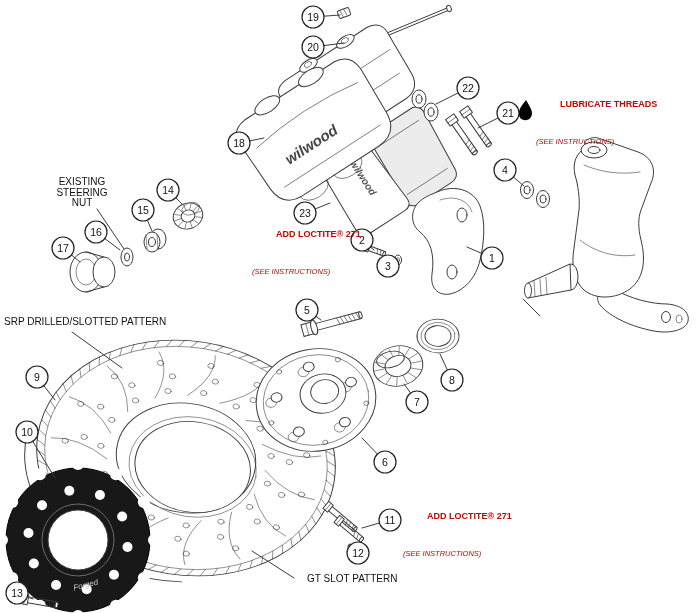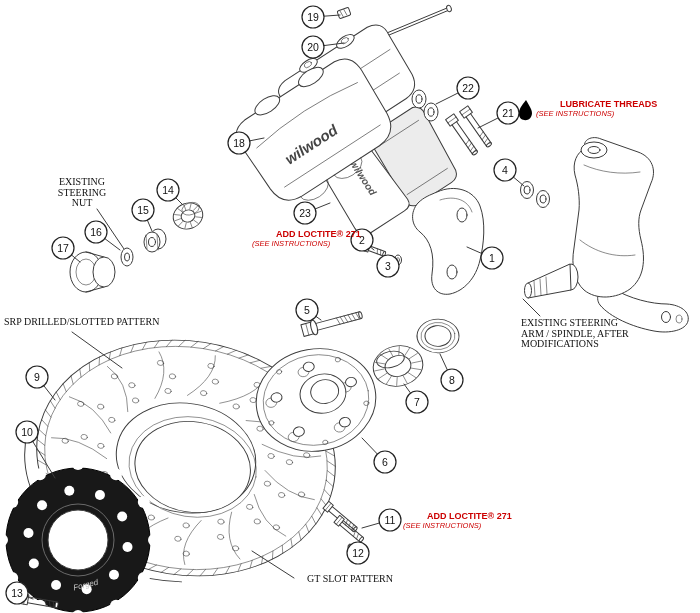--- a/index.html
+++ b/index.html
@@ -9,25 +9,25 @@
   .ln{fill:none;stroke:#3c3c3c;stroke-width:1;stroke-linecap:round;stroke-linejoin:round;}
   .thin{stroke-width:.6;}
   .fw{fill:#fff;stroke:#3c3c3c;stroke-width:1;stroke-linejoin:round;}
   .fg{fill:#ececec;stroke:#3c3c3c;stroke-width:1;stroke-linejoin:round;}
   .fd{fill:#181818;stroke:#000;stroke-width:1;}
   .callout-num{font:10.5px "Liberation Sans",sans-serif;fill:#111;}
   .brand-script{font:italic bold 15px "Liberation Sans",sans-serif;fill:#444;}
   .brand-vert{font:italic bold 10px "Liberation Sans",sans-serif;fill:#555;}
   .forged-text{font:italic 8px "Liberation Sans",sans-serif;fill:#c9c9c9;}
   .lbl{position:absolute;z-index:2;color:#111;font-size:10px;line-height:10.5px;
-       font-family:Liberation Serif, serif;white-space:nowrap;}
+       font-family:Liberation Sans, sans-serif;white-space:nowrap;}
   .lbl.center{text-align:center;}
   .note{position:absolute;z-index:2;white-space:nowrap;}
   .note .note-title{font:bold 9px "Liberation Sans",sans-serif;color:#cc0000;margin-left:24px;}
-  .note .note-sub{font:italic 7.5px "Liberation Sans",sans-serif;color:#cc0000;}
+  .note .note-sub{font:italic 7.5px "Liberation Sans",sans-serif;color:#cc0000;margin-top:28px;}
 </style>
 </head>
 <body>
 
 <div class="stage">
 
   <svg width="700" height="613" viewBox="0 0 700 613">
 
     <g>
       <line x1="358" y1="45" x2="447" y2="8" class="ln"></line>
@@ -585,25 +585,20 @@
   </svg>
 
   <div class="lbl center" style="left:50px;top:177px;width:64px;">
     <div>EXISTING</div>
     <div>STEERING</div>
     <div>NUT</div>
   </div>
 
   <div class="lbl" style="left:4px;top:317px;">SRP DRILLED/SLOTTED PATTERN</div>
 
-  <div class="lbl" style="left:521px;top:318px;">
-    <div>EXISTING STEERING</div>
-    <div>ARM / SPINDLE, AFTER</div>
-    <div>MODIFICATIONS</div>
-  </div>
 
   <div class="lbl" style="left:307px;top:574px;">GT SLOT PATTERN</div>
 
   <div class="note" style="left:252px;top:229px;">
     <div class="note-title">ADD LOCTITE® 271</div>
     <div class="note-sub">(SEE INSTRUCTIONS)</div>
   </div>
 
   <div class="note" style="left:403px;top:511px;">
     <div class="note-title">ADD LOCTITE® 271</div>

